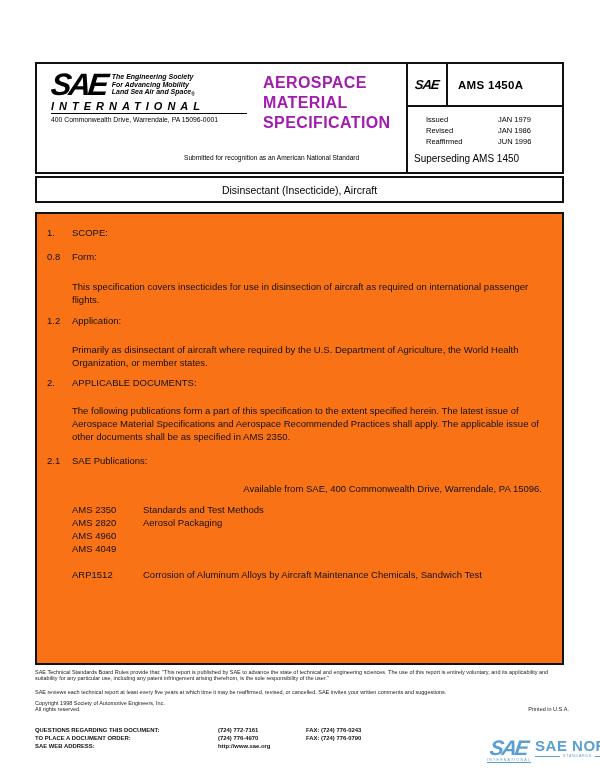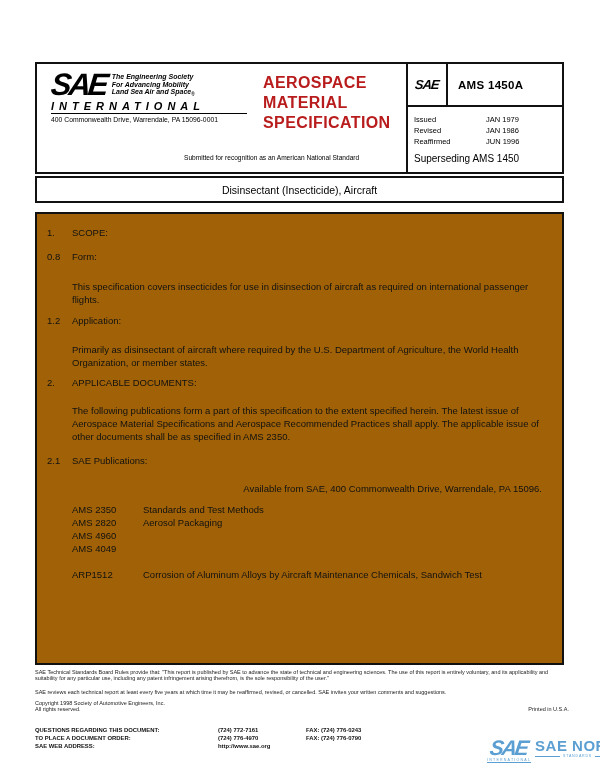--- a/index.html
+++ b/index.html
@@ -14,38 +14,38 @@
   .header-box{position:absolute;left:35px;top:62px;width:529px;height:112px;border:2px solid #111;display:flex;box-sizing:border-box;background:#fff;}
   .header-left{position:relative;width:369px;height:100%;}
   .logo-block{position:absolute;left:14px;top:7px;width:205px;}
   .logo-row{display:flex;align-items:flex-start;}
   .sae-big{font-size:31px;line-height:28px;font-weight:bold;font-style:italic;letter-spacing:-3px;transform:skewX(-6deg);color:#000;}
   .tagline{margin-left:6px;margin-top:2px;font-size:7px;line-height:7.6px;font-weight:bold;font-style:italic;color:#000;white-space:nowrap;}
   .reg{font-size:4.5px;vertical-align:-2px;}
   .intl{font-size:11px;font-weight:bold;font-style:italic;letter-spacing:5px;margin-top:1px;white-space:nowrap;color:#000;}
   .logo-rule{border-bottom:1.6px solid #000;width:196px;margin-top:1px;}
   .addr{font-size:6.8px;margin-top:2px;white-space:nowrap;color:#000;}
-  .doc-type{position:absolute;left:226px;top:9px;font-size:16px;line-height:20px;font-weight:bold;letter-spacing:.4px;color:#b91c1c;}
+  .doc-type{position:absolute;left:226px;top:9px;font-size:16px;line-height:20px;font-weight:bold;letter-spacing:.4px;color:#a21caf;}
   .submitted{position:absolute;left:147px;top:90px;font-size:6.6px;color:#000;white-space:nowrap;}
 
   .header-right{position:relative;flex:1;border-left:2px solid #111;display:flex;flex-direction:column;box-sizing:border-box;}
   .doc-row{height:41px;border-bottom:2px solid #111;display:flex;align-items:stretch;}
   .sae-cell{width:38px;border-right:2px solid #111;display:flex;align-items:center;justify-content:center;}
   .sae-small{font-size:13px;font-weight:bold;font-style:italic;letter-spacing:-1px;transform:skewX(-6deg);color:#000;}
   .doc-number{display:flex;align-items:center;padding-left:10px;font-size:11.5px;font-weight:bold;letter-spacing:.3px;color:#000;}
-  .dates{padding:7px 0 0 6px;font-size:7.5px;line-height:11px;color:#000;}
+  .dates{padding:7px 0 0 6px;font-size:7.5px;line-height:11px;color:#000;margin-left:12px;}
   .date-row{display:flex;}
   .date-label{width:72px;}
   .superseding{position:absolute;left:6px;bottom:8px;font-size:10px;color:#000;}
 
   
   .title-box{position:absolute;left:35px;top:176px;width:529px;height:27px;border:2px solid #111;box-sizing:border-box;display:flex;align-items:center;justify-content:center;font-size:10.5px;background:#fff;color:#000;}
 
   
-  .body-box{position:absolute;left:35px;top:212px;width:529px;height:453px;border:2px solid #111;box-sizing:border-box;background:#a16207;font-size:9.5px;line-height:13px;color:#111;}
+  .body-box{position:absolute;left:35px;top:212px;width:529px;height:453px;border:2px solid #111;box-sizing:border-box;background:#f97316;font-size:9.5px;line-height:13px;color:#111;}
   .body-inner{padding:12px 14px 0 10px;}
   .sec-row{white-space:nowrap;}
   .sec-num{display:inline-block;width:25px;}
   .para{margin-left:25px;max-width:470px;}
   .mb11{margin-bottom:11px;} .mb17{margin-bottom:17px;} .mb8{margin-bottom:8px;}
   .mb16{margin-bottom:16px;} .mb7{margin-bottom:7px;} .mb15{margin-bottom:15px;}
   .mb12{margin-bottom:8px;text-align:right;}
   .ref-list{margin-left:25px;}
   .ref-row{display:flex;}
   .ref-code{width:71px;flex:none;}

